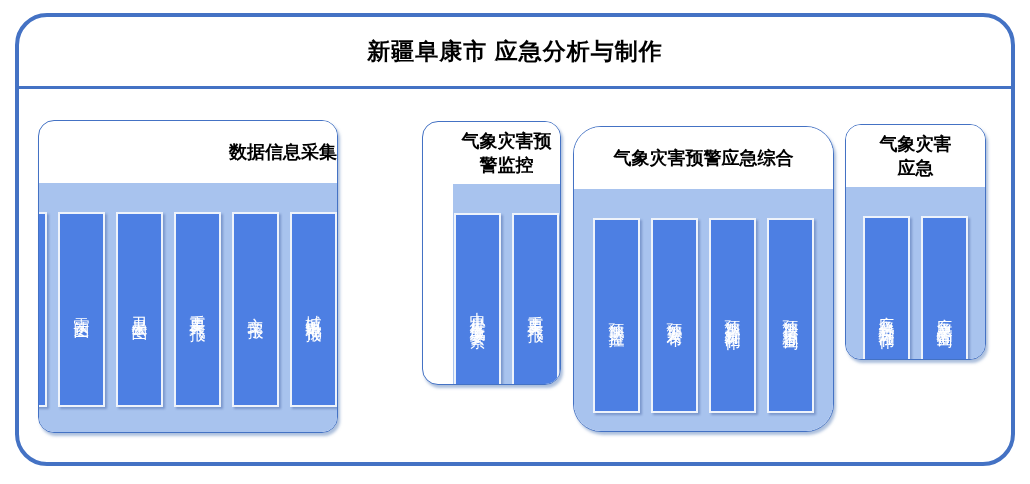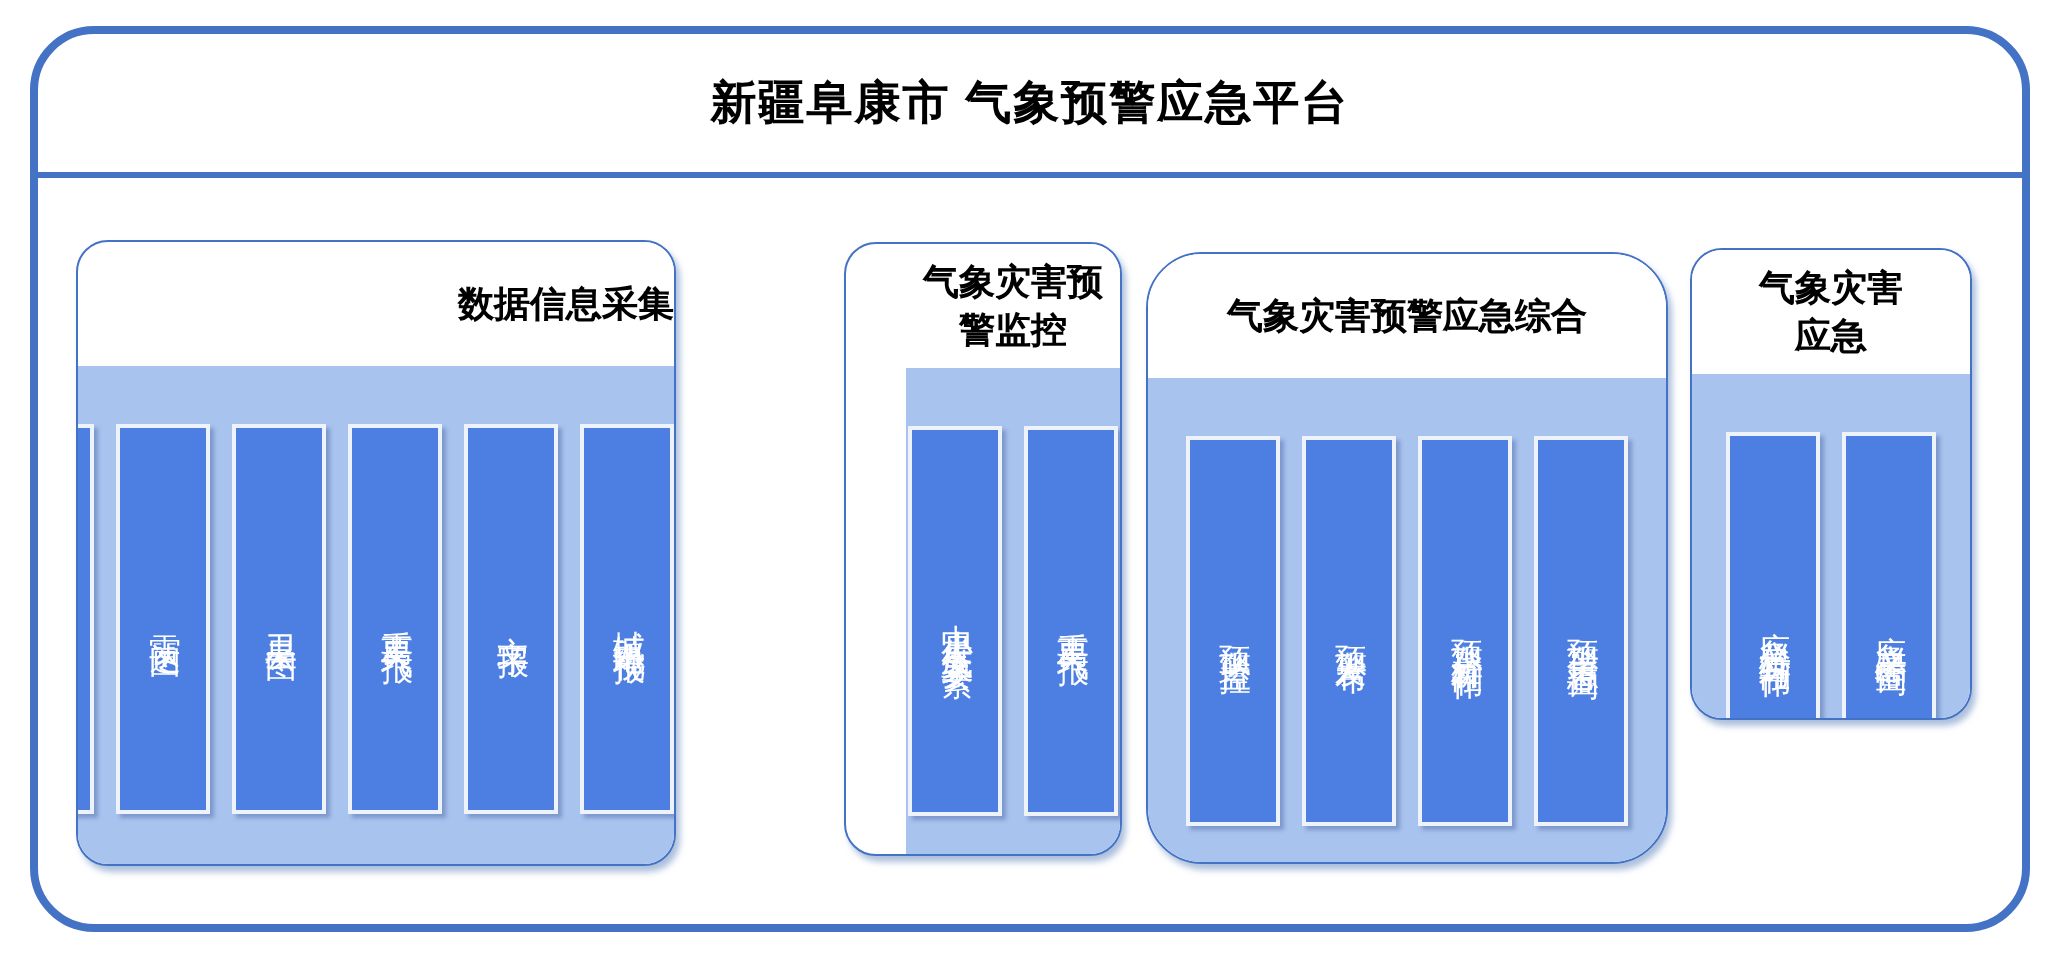--- a/index.html
+++ b/index.html
@@ -34,21 +34,21 @@
   .group{
     position:absolute;
     border:1.5px solid var(--outline-blue);
     border-radius:16px;
     background:#ffffff;
     overflow:hidden;
     display:flex;flex-direction:column;
     box-shadow:2px 3px 3px rgba(104,138,192,0.55);
   }
   .g1{left:38px;top:120px;width:300px;height:313px;align-items:flex-end;}
-  .g2{left:422px;top:121px;width:139px;height:307px;padding-left:30px;}
+  .g2{left:422px;top:121px;width:139px;height:264px;padding-left:30px;}
   .g3{left:573px;top:126px;width:261px;height:306px;border-radius:28px;}
   .g4{left:845px;top:124px;width:141px;height:236px;}
 
   .group-header{
     height:62px;flex:none;
     display:flex;align-items:center;justify-content:center;
     font-size:18px;font-weight:bold;color:var(--text-dark);
     text-align:center;line-height:1.35;white-space:pre-line;
     background:#ffffff;
   }
@@ -75,21 +75,21 @@
     line-height:1;
     white-space:nowrap;
   }
 </style>
 </head>
 <body>
 
 <div class="canvas">
   <div class="outer-box">
     <div class="title-section">
-      <div class="main-title">新疆阜康市 气象预警应急平台</div>
+      <div class="main-title">新疆阜康市 应急分析与制作</div>
     </div>
   </div>
 
   <div class="group g1">
     <div class="group-header">数据信息采集</div>
     <div class="group-body">
       <div class="bar">
           <span class="bar-label">中小尺度数据</span>
         </div>
       <div class="bar">

